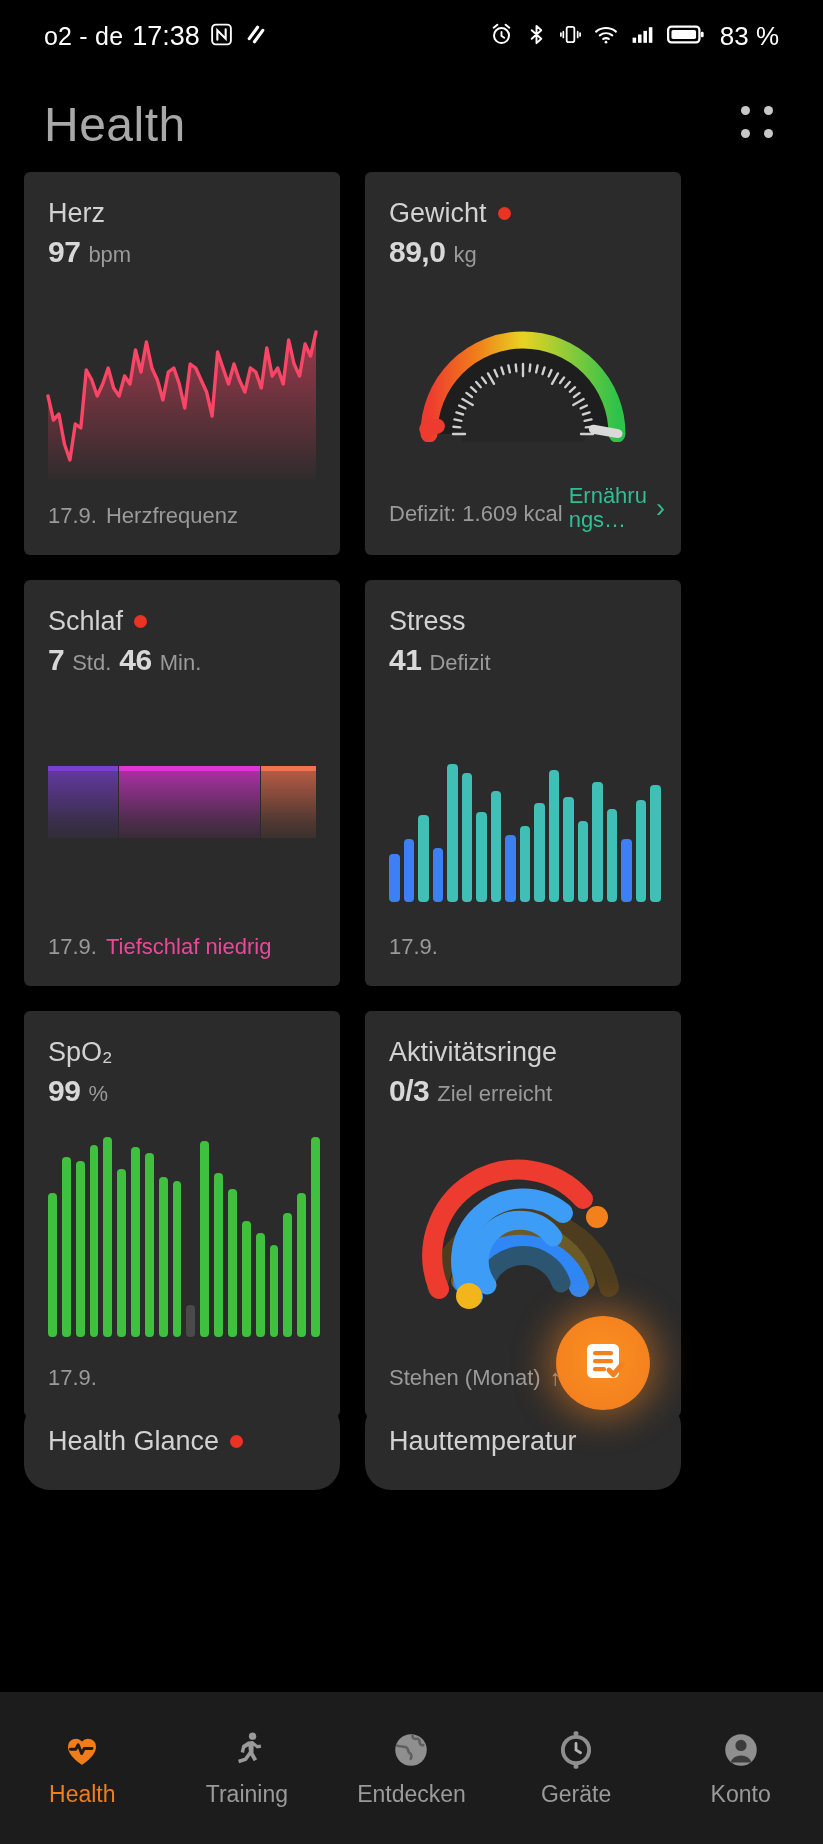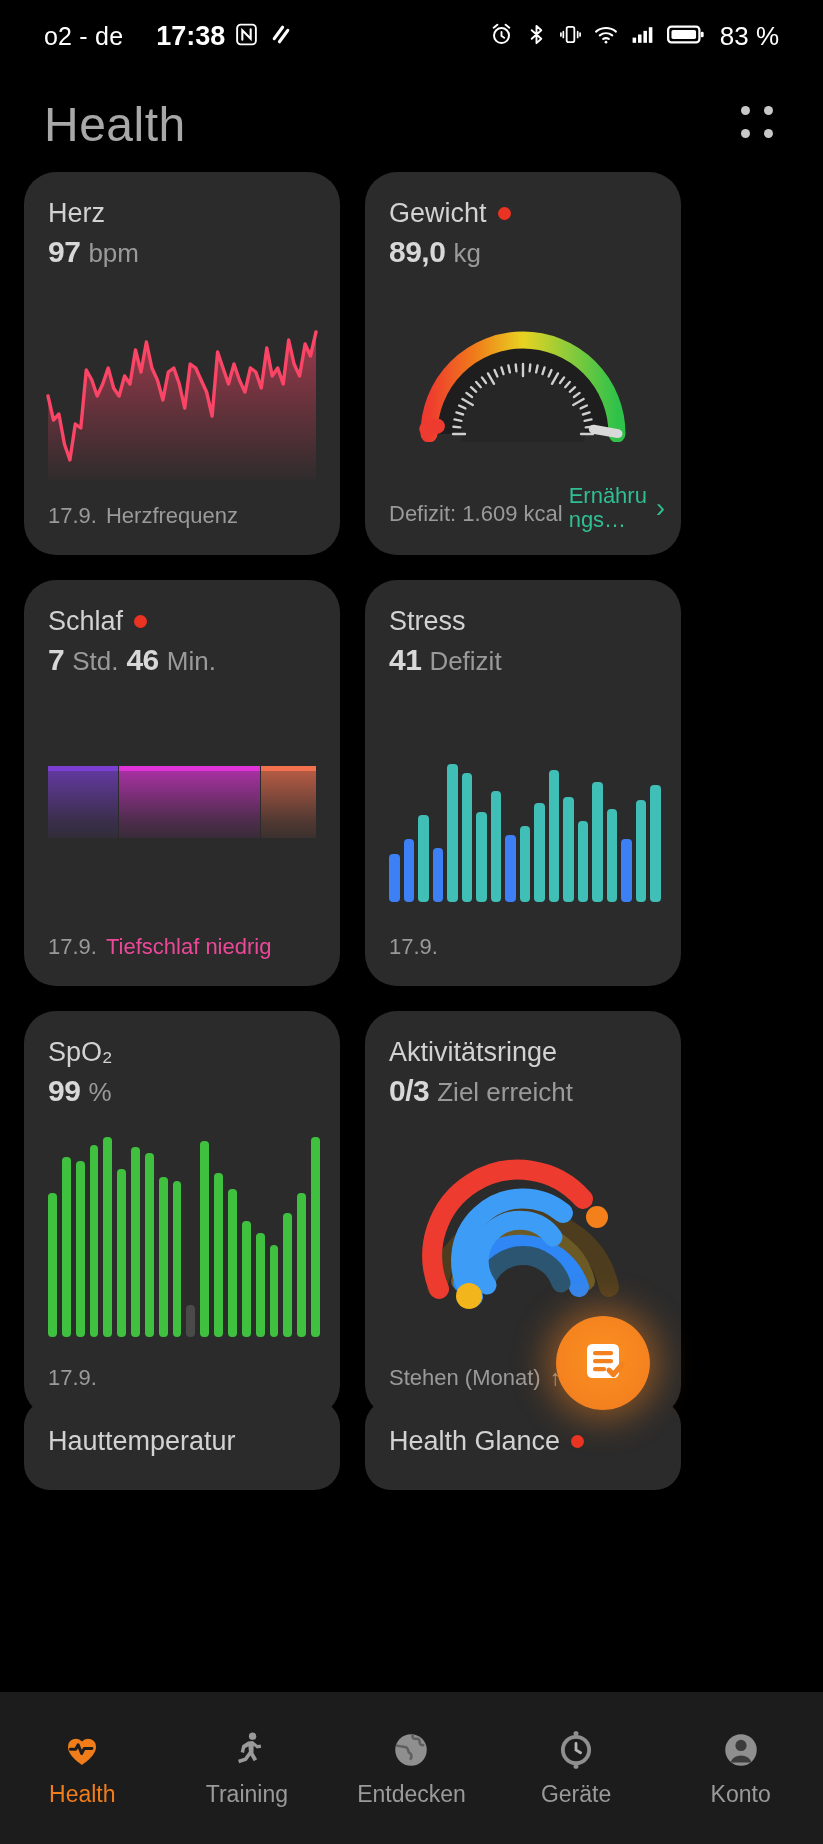--- a/index.html
+++ b/index.html
@@ -11,21 +11,21 @@
   }
   .screen { position: relative; width: 823px; height: 1844px; background:#000; }
 
   
   .statusbar {
     position: absolute; top: 0; left: 0; width: 823px; height: 72px;
     display: flex; align-items: center; color: #fff;
   }
   .sb-left { display:flex; align-items:center; gap:9px; margin-left:44px; }
   .sb-carrier { font-size: 25px; letter-spacing: .2px; }
-  .sb-time { font-size: 27px; font-weight: 700; margin-left: 24px; }
+  .sb-time { font-size: 27px; font-weight: 400; }
   .sb-right { display:flex; align-items:center; gap:11px; margin-left:auto; margin-right:44px; }
   .sb-batt-text { font-size: 26px; font-weight:500; margin-left:4px; }
   .ic { display:inline-block; }
 
   
   .header {
     position:absolute; top:80px; left:0; width:823px; height:88px;
     display:flex; align-items:center;
   }
   .page-title {
@@ -37,31 +37,31 @@
     gap:10px; align-content:center; justify-content:center;
   }
   .menu-dots i { width:9px; height:9px; border-radius:50%; background:#c8c8c8; display:block; }
 
   
   .grid {
     position:absolute; top:172px; left:24px; width:657px;
     display:grid; grid-template-columns: 316px 316px; gap:25px 25px;
   }
   .card {
-    background:#2b2b2b; border-radius:32px; position:relative; overflow:hidden;
+    background:#2b2b2b; border-radius:6px; position:relative; overflow:hidden;
     padding:26px 24px 0 24px;
   }
   .card.h-big { height:383px; }
   .card.h-mid { height:406px; }
 
   .c-title { font-size:27px; color:#d2d2d2; display:flex; align-items:center; gap:11px; }
   .c-dot { width:13px; height:13px; border-radius:50%; background:#ea3323; display:inline-block; }
   .c-value { margin-top:6px; display:flex; align-items:baseline; gap:8px; }
   .c-num { font-size:30px; font-weight:700; color:#d8d8d8; letter-spacing:-.5px; line-height:1.15; }
-  .c-unit { font-size:26px; color:#9a9a9a; }
+  .c-unit { font-size:22px; color:#9a9a9a; }
   .c-foot {
     position:absolute; left:24px; bottom:26px; font-size:22px; color:#9a9a9a;
     display:flex; align-items:baseline; gap:9px; white-space:nowrap;
   }
   .c-foot .warn { color:#ec4899; }
 
   
   .heart-chart { position:absolute; left:24px; right:0; top:148px; height:160px; }
   .heart-chart svg { display:block; width:268px; height:160px; overflow:visible; }
 
@@ -423,27 +423,27 @@
       <div class="c-foot">
         <span>Stehen (Monat)</span>
         <span>↑</span>
       </div>
     </div>
   </div>
 
   <div class="cut-row">
     <div class="cut-card">
       <div class="c-title">
-        <span>Hauttemperatur</span>
-      </div>
-    </div>
-    <div class="cut-card">
-      <div class="c-title">
         <span>Health Glance</span>
         <span class="c-dot"></span>
+      </div>
+    </div>
+    <div class="cut-card">
+      <div class="c-title">
+        <span>Hauttemperatur</span>
       </div>
     </div>
   </div>
 
   <div class="fab">
     <span>
       <svg width="48" height="48" viewBox="0 0 24 24">
         <rect x="4" y="3.5" width="16" height="17" rx="2.6" fill="#fff"></rect>
         <rect x="7" y="7" width="10" height="2.1" rx="1" fill="#f4811f"></rect>
         <rect x="7" y="11" width="10" height="2.1" rx="1" fill="#f4811f"></rect>

